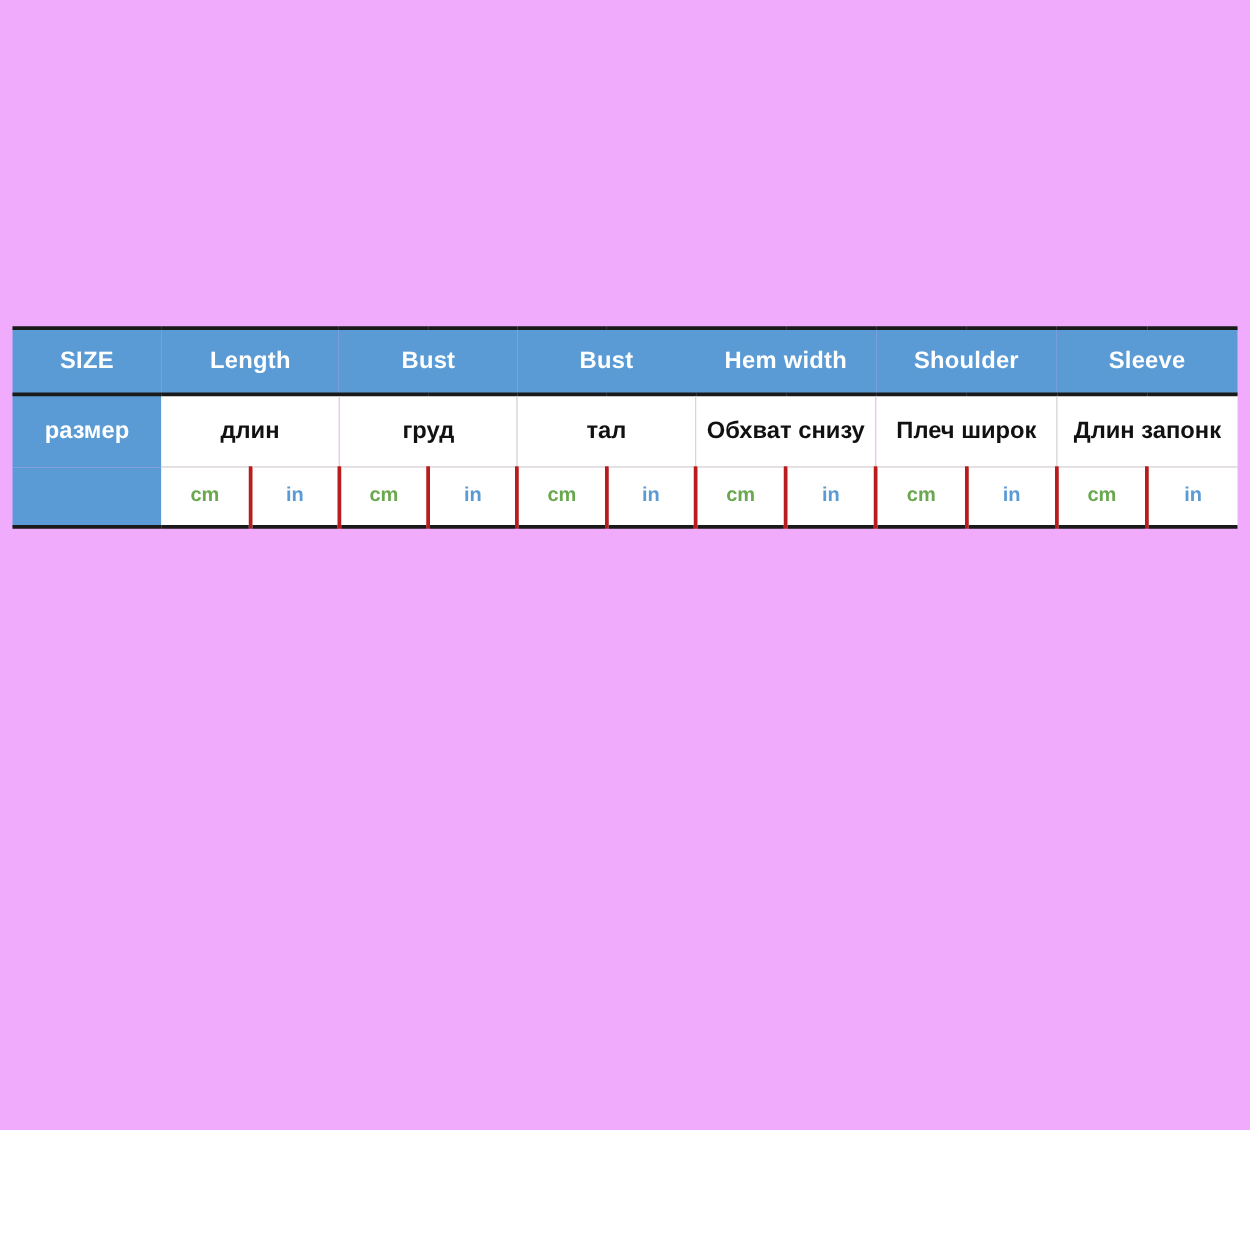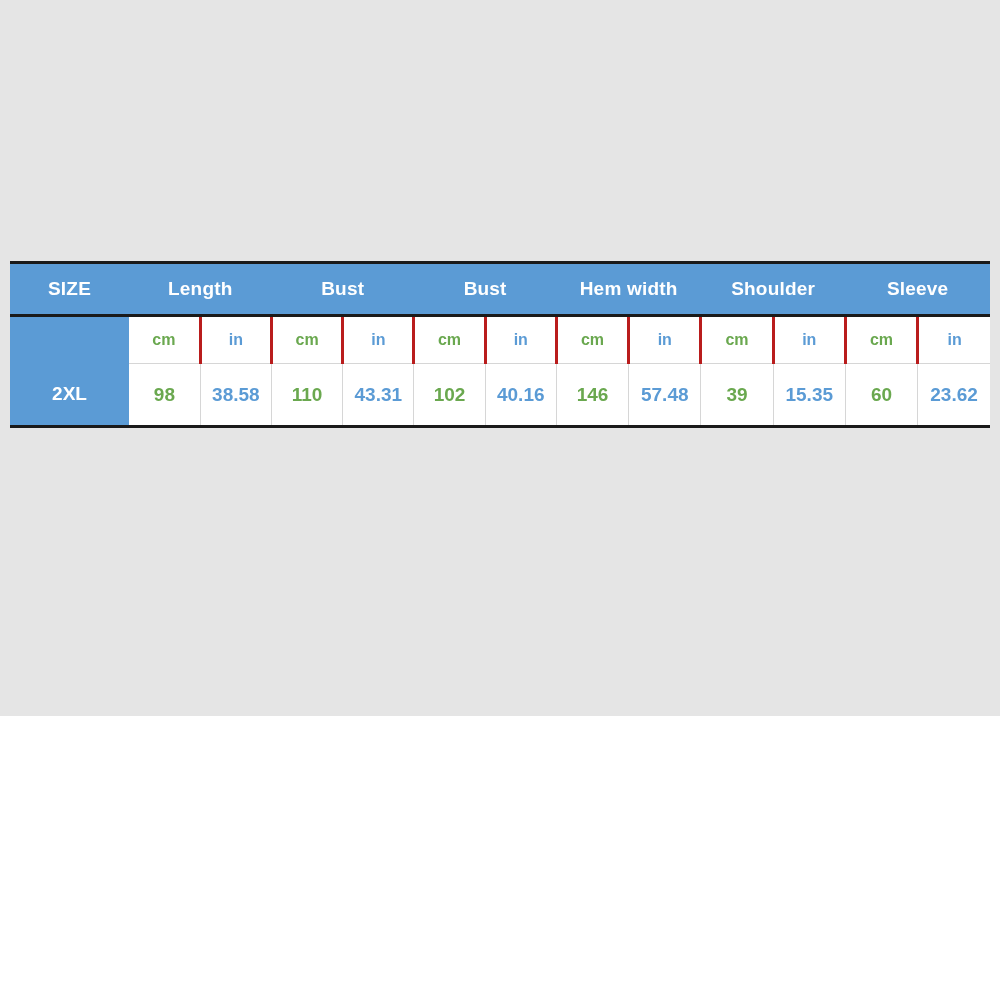--- a/index.html
+++ b/index.html
@@ -9,22 +9,22 @@
   }
   body {
     width: 1000px;
     height: 1000px;
     font-family: "Liberation Sans", sans-serif;
     overflow: hidden;
   }
   .page {
     position: relative;
     width: 1000px;
-    height: 716px;
-    background: #e5e5e5;
+    height: 904px;
+    background: #f0abfc;
   }
   .chart-wrap {
     position: absolute;
     left: 10px;
     top: 261px;
     width: 980px;
   }
   table.size-table {
     width: 980px;
     border-collapse: collapse;
@@ -130,51 +130,45 @@
       <tbody>
         <tr class="row-en">
           <td class="sizecol">SIZE</td>
           <td colspan="2">Length</td>
           <td colspan="2">Bust</td>
           <td colspan="2">Bust</td>
           <td colspan="2">Hem width</td>
           <td colspan="2">Shoulder</td>
           <td colspan="2" class="lastcol">Sleeve</td>
         </tr>
+        <tr class="row-ru">
+          <td class="sizecol">размер</td>
+          <td colspan="2">длин</td>
+          <td colspan="2">груд</td>
+          <td colspan="2">тал</td>
+          <td colspan="2">Обхват снизу</td>
+          <td colspan="2">Плеч широк</td>
+          <td colspan="2" class="lastcol">Длин запонк</td>
+        </tr>
         <tr class="row-units">
           <td class="sizecol"></td>
           <td class="unit-cm">cm</td>
           <td class="unit-in">in</td>
           <td class="unit-cm">cm</td>
           <td class="unit-in">in</td>
           <td class="unit-cm">cm</td>
           <td class="unit-in">in</td>
           <td class="unit-cm">cm</td>
           <td class="unit-in">in</td>
           <td class="unit-cm">cm</td>
           <td class="unit-in">in</td>
           <td class="unit-cm">cm</td>
           <td class="unit-in lastcol">in</td>
         </tr>
 
-        <tr class="row-data">
-          <td class="sizecol">2XL</td>
-          <td class="val-cm">98</td>
-          <td class="val-in">38.58</td>
-          <td class="val-cm">110</td>
-          <td class="val-in">43.31</td>
-          <td class="val-cm">102</td>
-          <td class="val-in">40.16</td>
-          <td class="val-cm">146</td>
-          <td class="val-in">57.48</td>
-          <td class="val-cm">39</td>
-          <td class="val-in">15.35</td>
-          <td class="val-cm">60</td>
-          <td class="val-in lastcol">23.62</td>
-        </tr>
 
 
 
 
       </tbody>
     </table>
   </div>
 </div>
 
 </body></html>

